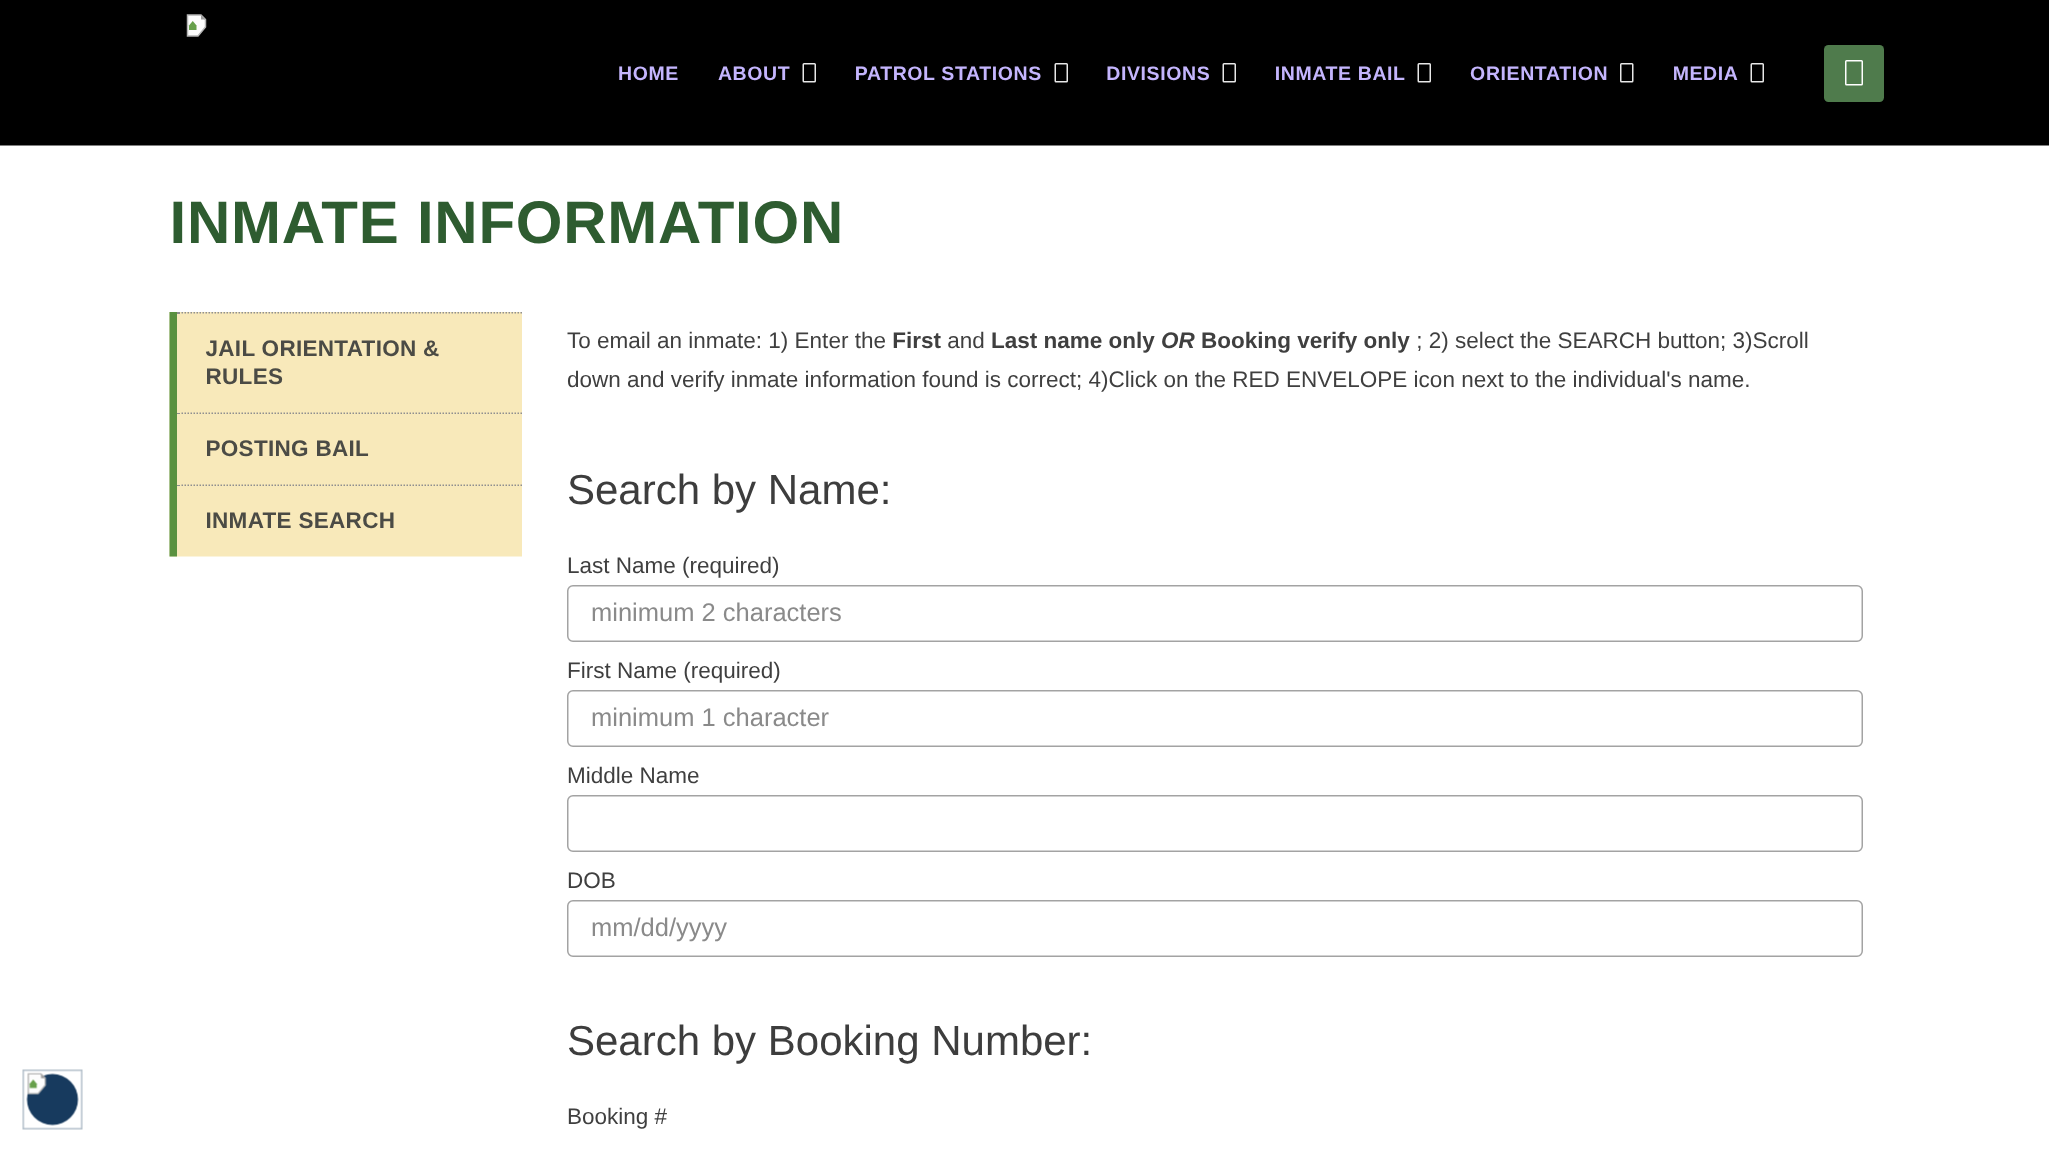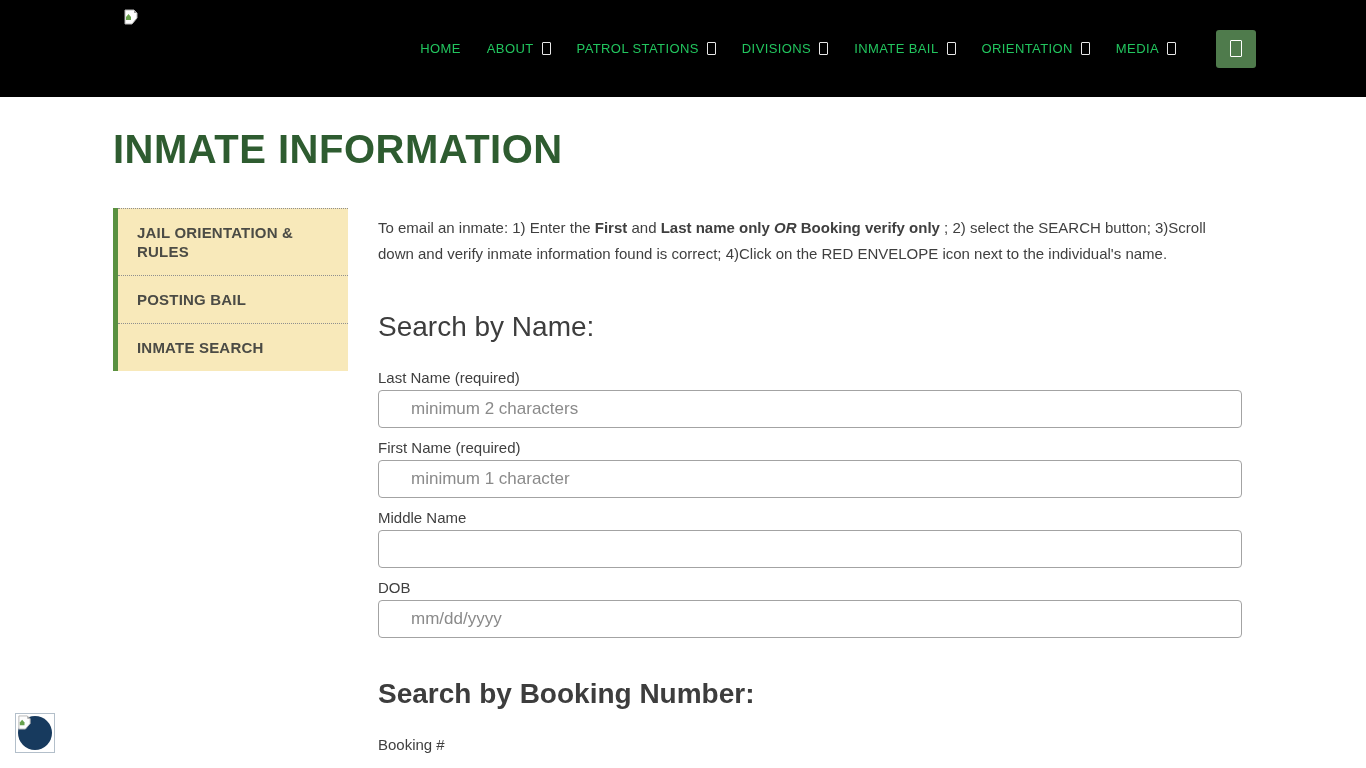--- a/index.html
+++ b/index.html
@@ -4,22 +4,22 @@
 <style>
   * { margin: 0; padding: 0; box-sizing: border-box; }
   html, body { width: 1366px; height: 768px; overflow: hidden; background: #fff;
     font-family: "Liberation Sans", sans-serif; }
 
   
   .header { position: relative; height: 97px; background: #000; }
   .logo-link { position: absolute; left: 123px; top: 9px; display: inline-block; }
   .nav { position: absolute; top: 0; right: 110px; height: 100%;
     display: flex; align-items: center; gap: 26px; }
-  .nav-item { display: flex; align-items: center; gap: 8px; color: #22c55e;
-    font-size: 13px; font-weight: normal; letter-spacing: 0.4px; text-decoration: none;
+  .nav-item { display: flex; align-items: center; gap: 8px; color: #c4b5fd;
+    font-size: 13px; font-weight: bold; letter-spacing: 0.4px; text-decoration: none;
     cursor: pointer; white-space: nowrap; }
   .tofu { display: inline-block; width: 9px; height: 13px;
     border: 1.5px solid #e8e8e8; border-radius: 1px; }
   .search-btn { margin-left: 14px; width: 40px; height: 38px; background: #4f7b4c;
     border: none; border-radius: 3px; display: flex; align-items: center;
     justify-content: center; cursor: pointer; }
   .search-btn .tofu { width: 12px; height: 17px; border-color: #fff; }
 
   
   .broken-img svg { display: block; }
@@ -39,27 +39,27 @@
     cursor: pointer; line-height: 19px; }
 
   
   .main-col { flex: 1; min-width: 0; }
   .instructions { font-size: 15px; line-height: 26px; color: #3f3f3f; margin-top: 7px; }
   .instructions b { font-weight: bold; }
   .b-or { font-weight: bold; font-style: italic; }
 
   .section-heading { font-size: 28px; font-weight: 400; color: #3d3d3d;
     margin: 44px 0 25px 0; }
-  .section-heading.booking { margin-top: 40px; font-weight: bold; }
+  .section-heading.booking { margin-top: 40px; }
 
   .field { margin-bottom: 10px; }
   .field label { display: block; font-size: 15px; color: #3f3f3f;
     margin-bottom: 3px; line-height: 19px; }
   .field input { width: 100%; height: 38px; border: 1px solid #a3a3a3;
-    border-radius: 4px; padding: 0 32px; font-size: 17px; color: #3f3f3f;
+    border-radius: 4px; padding: 0 15px; font-size: 17px; color: #3f3f3f;
     font-family: "Liberation Sans", sans-serif; background: #fff; }
   .field input::placeholder { color: #8a8a8a; opacity: 1; }
 
   
   .a11y-widget { position: fixed; left: 15px; bottom: 15px; width: 40px; height: 40px;
     background: #fff; border: 1px solid #b3bfca; cursor: pointer; padding: 0; }
   .a11y-circle { position: absolute; left: 2px; top: 2px; width: 34px; height: 34px;
     border-radius: 50%; background: #173a5e; }
   .a11y-broken { position: absolute; left: 1px; top: 1px; }
 </style>

